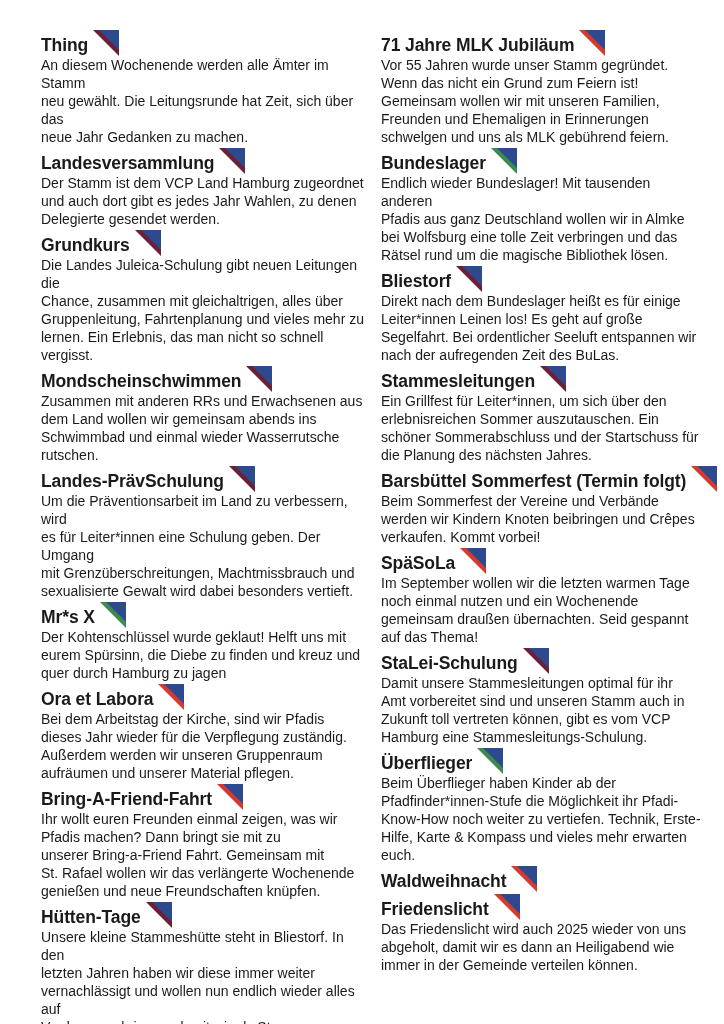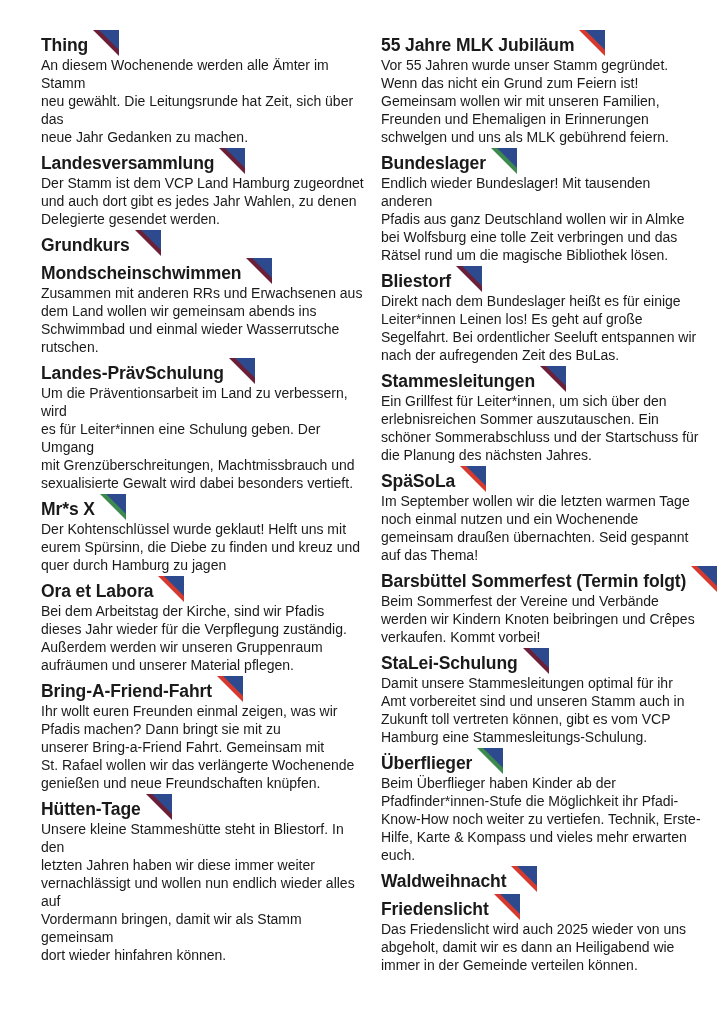--- a/index.html
+++ b/index.html
@@ -97,20 +97,24 @@
       <div class="entry">
     <div class="entry-head">
       <span class="entry-title">Grundkurs</span>
       <span class="tri">
         <svg width="26" height="26" viewBox="0 0 26 26">
           <polygon class="band" points="0,0 26,0 26,26" fill="#6B2038"></polygon>
           <polygon points="6,0 26,0 26,20" fill="#2E4A8F"></polygon>
         </svg>
       </span>
     </div>
+    <p class="entry-body">Die Landes Juleica-Schulung gibt neuen Leitungen die
+Chance, zusammen mit gleichaltrigen, alles über
+Gruppenleitung, Fahrtenplanung und vieles mehr zu
+lernen. Ein Erlebnis, das man nicht so schnell vergisst.</p>
   </div>
       <div class="entry">
     <div class="entry-head">
       <span class="entry-title">Mondscheinschwimmen</span>
       <span class="tri">
         <svg width="26" height="26" viewBox="0 0 26 26">
           <polygon class="band" points="0,0 26,0 26,26" fill="#6B2038"></polygon>
           <polygon points="6,0 26,0 26,20" fill="#2E4A8F"></polygon>
         </svg>
       </span>
@@ -193,21 +197,21 @@
     <p class="entry-body">Unsere kleine Stammeshütte steht in Bliestorf. In den
 letzten Jahren haben wir diese immer weiter
 vernachlässigt und wollen nun endlich wieder alles auf
 Vordermann bringen, damit wir als Stamm gemeinsam
 dort wieder hinfahren können.</p>
   </div>
     </div>
   <div class="col col-right" id="col-right">
       <div class="entry">
     <div class="entry-head">
-      <span class="entry-title">55 Jahre MLK Jubiläum</span>
+      <span class="entry-title">71 Jahre MLK Jubiläum</span>
       <span class="tri">
         <svg width="26" height="26" viewBox="0 0 26 26">
           <polygon class="band" points="0,0 26,0 26,26" fill="#D6392E"></polygon>
           <polygon points="6,0 26,0 26,20" fill="#2E4A8F"></polygon>
         </svg>
       </span>
     </div>
     <p class="entry-body">Vor 55 Jahren wurde unser Stamm gegründet.
 Wenn das nicht ein Grund zum Feiern ist!
 Gemeinsam wollen wir mit unseren Familien,
@@ -254,46 +258,46 @@
         </svg>
       </span>
     </div>
     <p class="entry-body">Ein Grillfest für Leiter*innen, um sich über den
 erlebnisreichen Sommer auszutauschen. Ein
 schöner Sommerabschluss und der Startschuss für
 die Planung des nächsten Jahres.</p>
   </div>
       <div class="entry">
     <div class="entry-head">
+      <span class="entry-title">Barsbüttel Sommerfest (Termin folgt)</span>
+      <span class="tri">
+        <svg width="26" height="26" viewBox="0 0 26 26">
+          <polygon class="band" points="0,0 26,0 26,26" fill="#D6392E"></polygon>
+          <polygon points="6,0 26,0 26,20" fill="#2E4A8F"></polygon>
+        </svg>
+      </span>
+    </div>
+    <p class="entry-body">Beim Sommerfest der Vereine und Verbände
+werden wir Kindern Knoten beibringen und Crêpes
+verkaufen. Kommt vorbei!</p>
+  </div>
+      <div class="entry">
+    <div class="entry-head">
       <span class="entry-title">SpäSoLa</span>
       <span class="tri">
         <svg width="26" height="26" viewBox="0 0 26 26">
           <polygon class="band" points="0,0 26,0 26,26" fill="#D6392E"></polygon>
           <polygon points="6,0 26,0 26,20" fill="#2E4A8F"></polygon>
         </svg>
       </span>
     </div>
     <p class="entry-body">Im September wollen wir die letzten warmen Tage
 noch einmal nutzen und ein Wochenende
 gemeinsam draußen übernachten. Seid gespannt
 auf das Thema!</p>
-  </div>
-      <div class="entry">
-    <div class="entry-head">
-      <span class="entry-title">Barsbüttel Sommerfest (Termin folgt)</span>
-      <span class="tri">
-        <svg width="26" height="26" viewBox="0 0 26 26">
-          <polygon class="band" points="0,0 26,0 26,26" fill="#D6392E"></polygon>
-          <polygon points="6,0 26,0 26,20" fill="#2E4A8F"></polygon>
-        </svg>
-      </span>
-    </div>
-    <p class="entry-body">Beim Sommerfest der Vereine und Verbände
-werden wir Kindern Knoten beibringen und Crêpes
-verkaufen. Kommt vorbei!</p>
   </div>
       <div class="entry">
     <div class="entry-head">
       <span class="entry-title">StaLei-Schulung</span>
       <span class="tri">
         <svg width="26" height="26" viewBox="0 0 26 26">
           <polygon class="band" points="0,0 26,0 26,26" fill="#6B2038"></polygon>
           <polygon points="6,0 26,0 26,20" fill="#2E4A8F"></polygon>
         </svg>
       </span>

